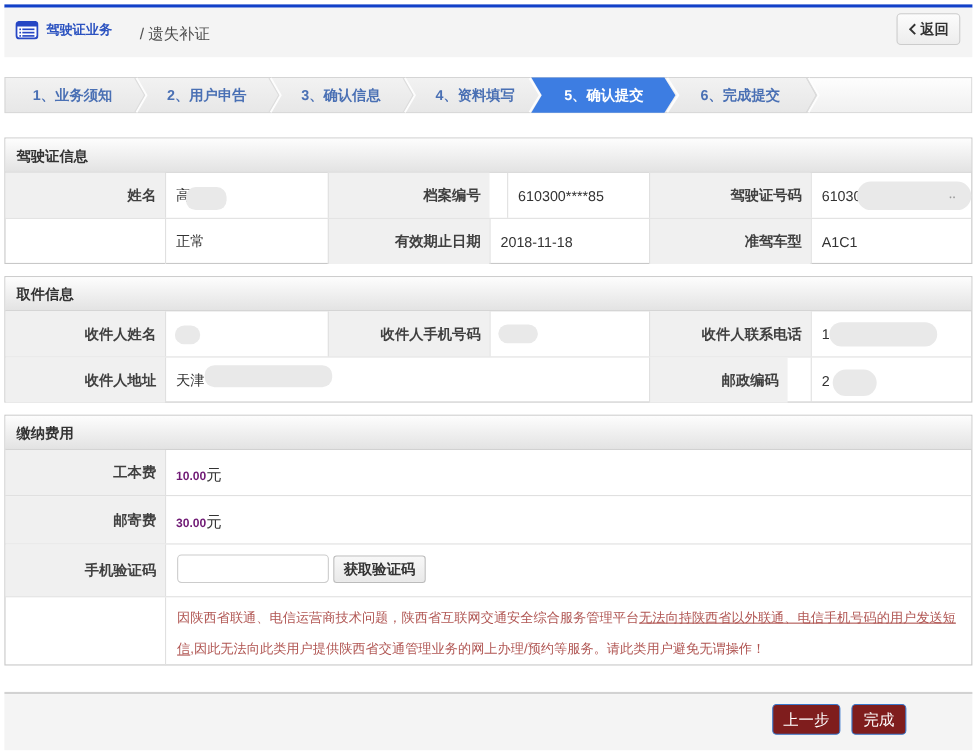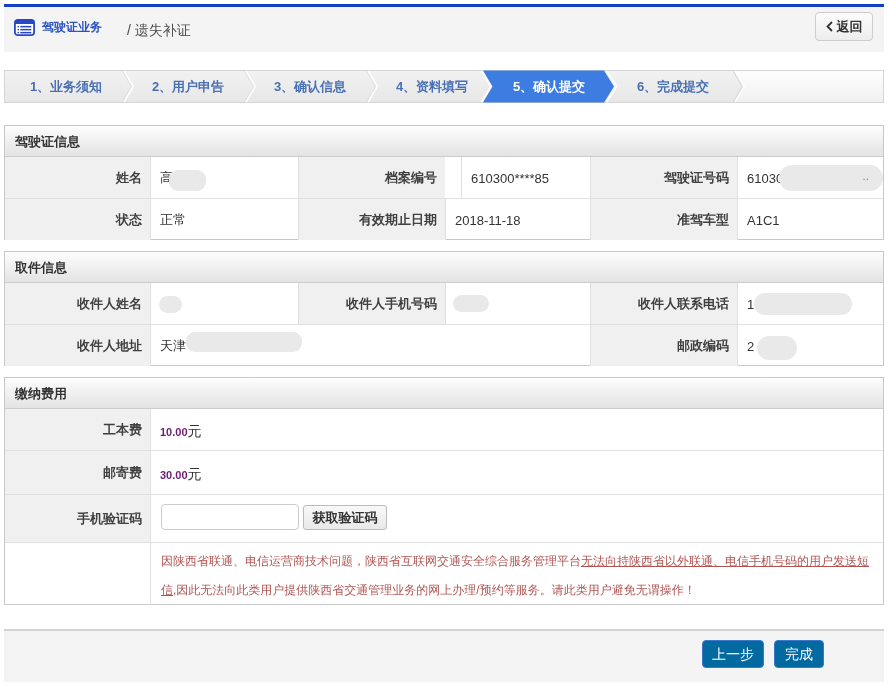--- a/index.html
+++ b/index.html
@@ -24,21 +24,21 @@
 .val .valin { padding-left:9px; }
 .blob { position:absolute; background:#e9e9e9; border-radius:9px; filter:blur(0.7px); }
 .fee { font-size:11px; font-weight:bold; color:#701a75; }
 .yuan { font-size:14px; color:#333; font-weight:normal; }
 .vinput { position:absolute; left:10px; top:9px; width:138px; height:26px; border:1px solid #ccc; border-radius:4px; background:#fff; }
 .vbtn { position:absolute; left:152px; top:10px; width:84px; height:25px; border:1px solid #bbb; border-radius:3px; background:linear-gradient(#f8f8f8,#e9e9e9); font-size:13px; font-weight:bold; color:#333; text-align:center; line-height:23px; }
 .notice { position:absolute; left:10px; top:4px; width:716px; font-size:12px; color:#b05552; line-height:29px; }
 .notice u { text-decoration:underline; }
 .footsep { left:4px; top:629px; width:880px; height:2px; background:#d2d2d2; }
 .footer { left:4px; top:631px; width:880px; height:51px; background:#f4f4f4; }
-.bluebtn { position:absolute; top:9px; height:28px; background:#0369a1; border:1px solid #3a78cc; border-radius:4px; color:#fff; font-size:14px; text-align:center; line-height:26px; }
+.bluebtn { position:absolute; top:9px; height:28px; background:#7f1d1d; border:1px solid #3a78cc; border-radius:4px; color:#fff; font-size:14px; text-align:center; line-height:26px; }
 </style>
 </head>
 <body>
 <div class="abs topbar"></div>
 <div class="abs hdr"></div>
 <svg class="abs" style="left:14px;top:19px;" width="21" height="17" viewBox="0 0 21 17">
   <rect x="0.9" y="0.9" width="19.2" height="15.2" rx="2.8" fill="#fff" stroke="#2747c4" stroke-width="1.8"></rect>
   <path d="M1 3 a2 2 0 0 1 2 -2 h15 a2 2 0 0 1 2 2 v2 h-19 z" fill="#2747c4"></path>
   <g fill="#2747c4">
     <rect x="3.6" y="6.9" width="1.5" height="1.5"></rect>
@@ -112,23 +112,20 @@
     <div class="cell lab" style="left:585px;width:147px;">
         <div class="labin">驾驶证号码</div>
       </div>
     <div class="cell val" style="left:732px;width:146px;">
         <div class="valin">61030</div>
       <div class="blob" style="left:41px;top:8px;width:104px;height:26px;border-radius:13px;"></div>
       <div style="position:absolute;right:14px;top:10px;color:#9a9a9a;font-size:12px;">‥</div>
       </div>
   </div>
   <div class="row rt" style="height:42px;">
-    <div class="cell lab first" style="left:0;width:145px;">
-        <div class="labin">状态</div>
-      </div>
     <div class="cell val" style="left:145px;width:148px;">
         <div class="valin">正常</div>
       </div>
     <div class="cell lab" style="left:293px;width:147px;">
         <div class="labin">有效期止日期</div>
       </div>
     <div class="cell val" style="left:440px;width:145px;">
         <div class="valin">2018-11-18</div>
       </div>
     <div class="cell lab" style="left:585px;width:147px;">
@@ -164,21 +161,21 @@
       </div>
   </div>
   <div class="row rt" style="height:42px;">
     <div class="cell lab first" style="left:0;width:145px;">
         <div class="labin">收件人地址</div>
       </div>
     <div class="cell val" style="left:145px;width:440px;">
         <div class="valin">天津</div>
       <div class="blob" style="left:35px;top:7px;width:116px;height:20px;"></div>
       </div>
-    <div class="cell lab" style="left:585px;width:147px;">
+    <div class="cell lab" style="left:585px;width:126px;">
         <div class="labin">邮政编码</div>
       </div>
     <div class="cell val" style="left:732px;width:146px;">
         <div class="valin">2</div>
       <div class="blob" style="left:19px;top:11px;width:40px;height:24px;border-radius:12px;"></div>
       </div>
   </div>
 </div>
 
 <div class="abs section" style="top:377px;height:228px;">

